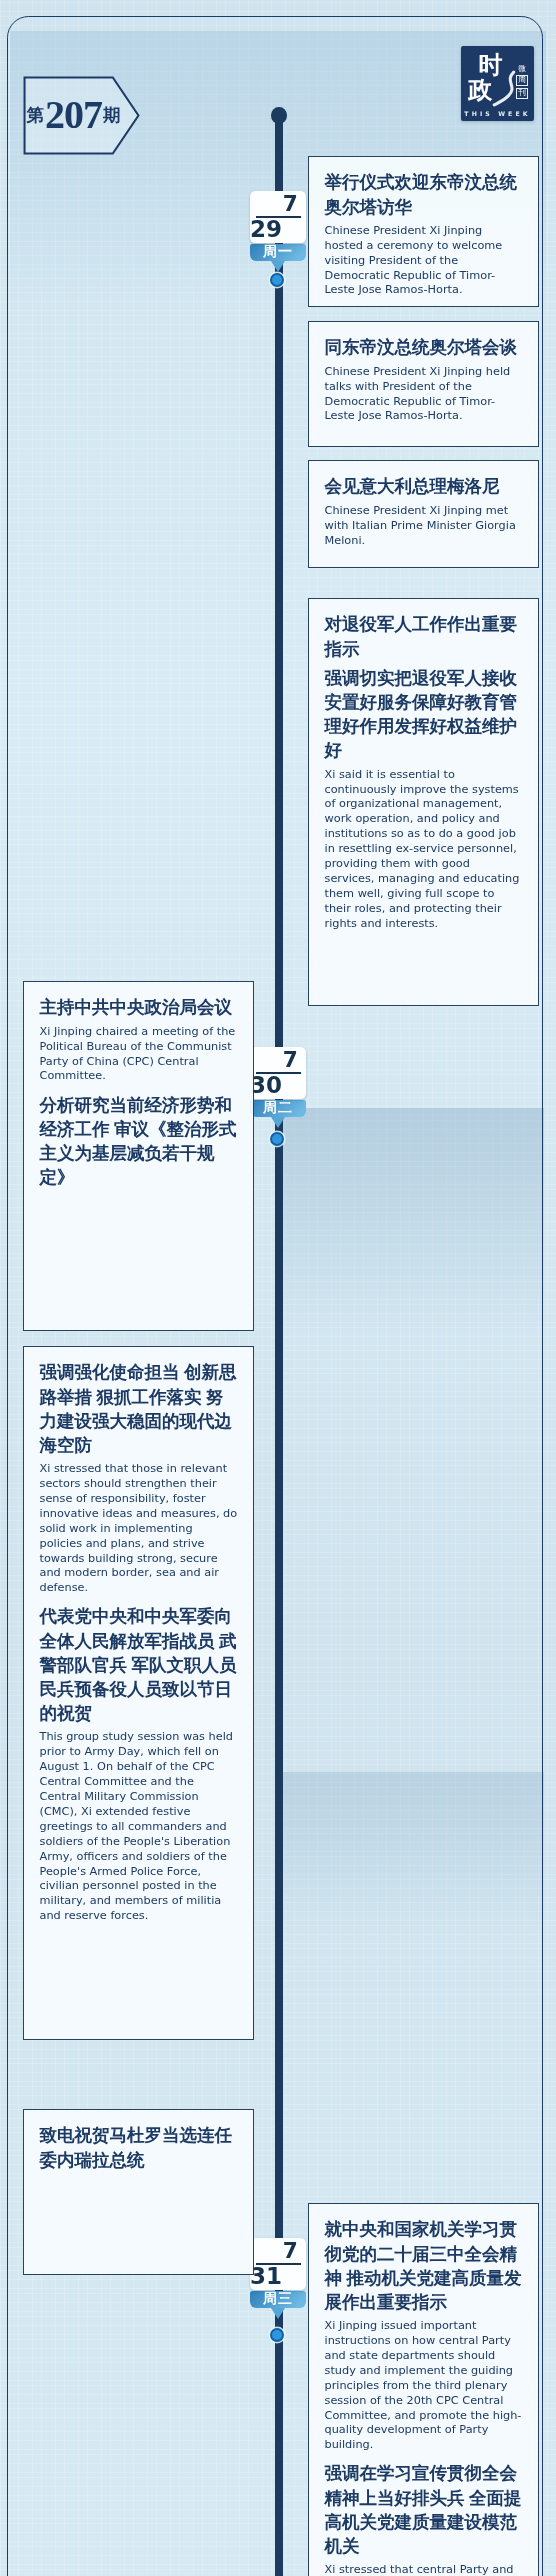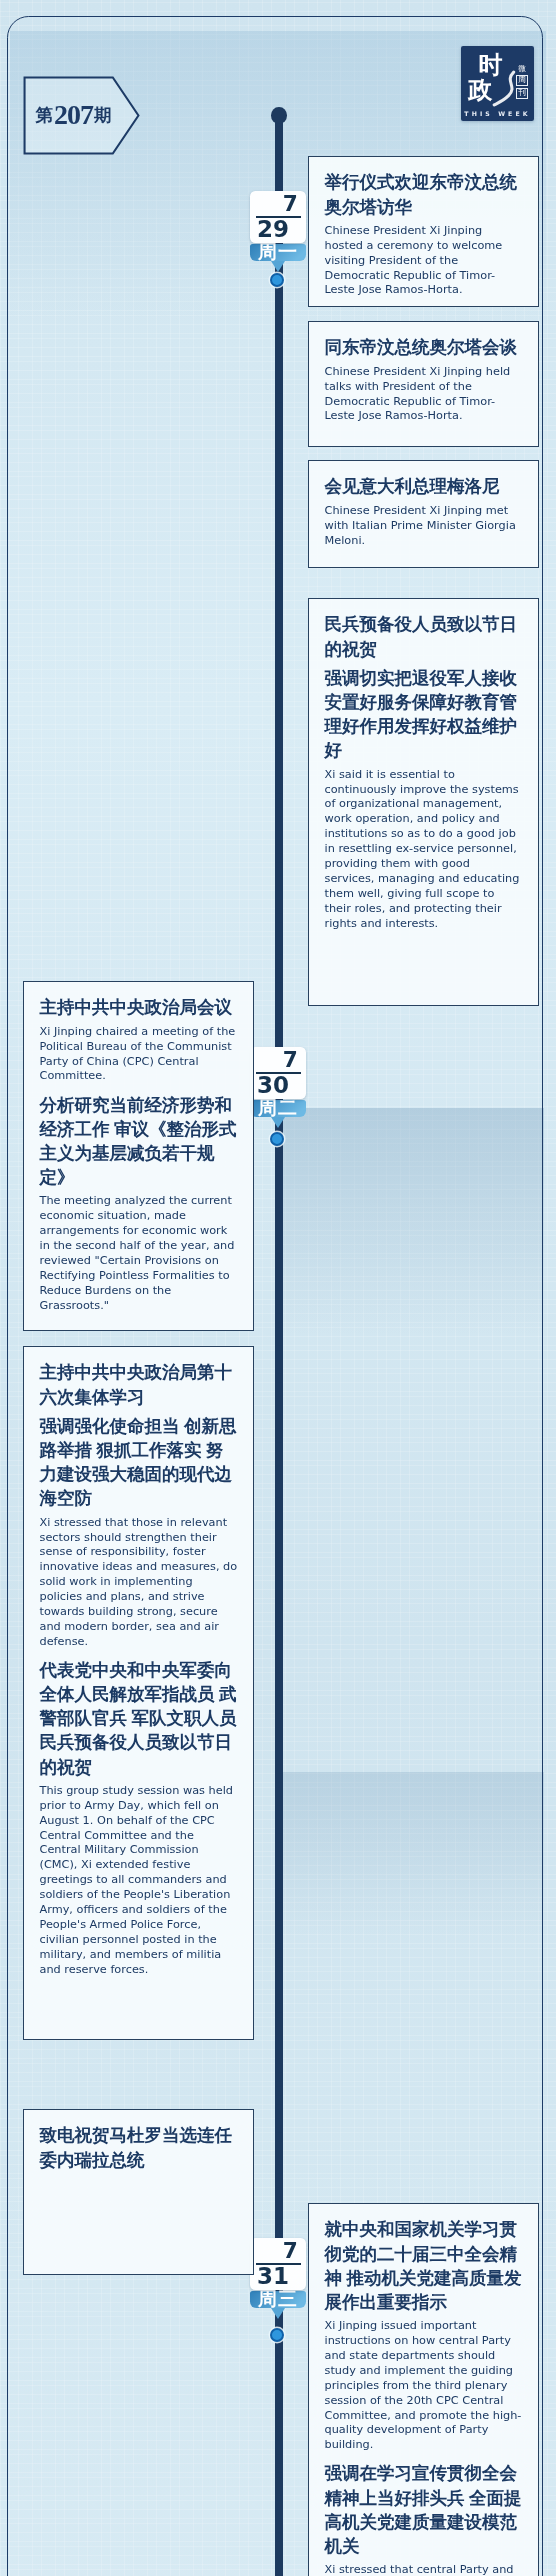--- a/index.html
+++ b/index.html
@@ -12,21 +12,21 @@
   .patch{position:absolute;pointer-events:none;}
   .frame{position:absolute;left:7.2px;top:15.5px;width:534px;height:3889px;
          border:1px solid #1d3b66;border-radius:21.6px;pointer-events:none;}
 
   
   .issue-badge{position:absolute;left:23px;top:76px;width:117px;height:79px;}
   .issue-badge svg{position:absolute;inset:0;}
   .issue-text{position:absolute;left:0;top:0;width:101px;height:77px;display:flex;align-items:center;justify-content:center;
               color:#1d3b66;font-family:"Liberation Serif","DejaVu Serif",serif;font-weight:700;}
   .issue-text .pre,.issue-text .suf{font-size:17.5px;}
-  .issue-text .num{font-size:28px;letter-spacing:-1px;margin:16px 1px;}
+  .issue-text .num{font-size:40px;letter-spacing:-1px;margin:16px 1px;}
 
   
   .brand{position:absolute;left:461px;top:46px;width:73px;height:75px;background:#1d3a66;border-radius:2.1px;
          color:#fff;box-shadow:0 1px 3.1px rgba(20,50,90,.25);}
   .brand .m1{position:absolute;left:17.5px;top:3.1px;font-size:24px;font-family:"Liberation Serif","DejaVu Serif",serif;font-weight:700;}
   .brand .m2{position:absolute;left:7.2px;top:28px;font-size:24px;font-family:"Liberation Serif","DejaVu Serif",serif;font-weight:700;}
   .brand .swirl{position:absolute;left:30px;top:23px;}
   .brand .vert{position:absolute;right:6.2px;top:18.5px;display:flex;flex-direction:column;gap:2.1px;align-items:center;}
   .brand .vert span{font-size:7.7px;line-height:8.8px;}
   .brand .vert .boxed{border:0.5px solid #e8eef6;padding:0 1px;}
@@ -38,23 +38,23 @@
   .tstart{position:absolute;left:271px;top:107px;width:15.5px;height:16.5px;border-radius:50%;background:#1d3a5f;}
   .tdot{position:absolute;width:10.3px;height:10.3px;border-radius:50%;background:#2e96dd;border:2.6px solid #1061a8;
         box-shadow:0 0 0 1.5px rgba(235,247,253,.85);}
 
   
   .marker{position:absolute;left:250px;width:56px;display:flex;flex-direction:column;align-items:center;}
   .date-card{width:56px;height:52px;background:#fdfeff;border-radius:5.2px;box-shadow:0 1px 2.6px rgba(30,60,95,.28);
              position:relative;color:#16334f;font-weight:700;}
   .date-card .mon{position:absolute;right:8.2px;top:1px;font-size:21.6px;line-height:23px;}
   .date-card .dline{position:absolute;left:6.2px;right:5.2px;top:25px;height:2.1px;background:#16334f;}
-  .date-card .day{position:absolute;right:17px;top:26px;font-size:23px;line-height:25px;}
+  .date-card .day{position:absolute;right:24px;top:26px;font-size:23px;line-height:25px;}
   .weekday{width:56px;height:17.5px;margin-top:0.5px;border-radius:2.6px 2.6px 6.2px 6.2px;
-           background:linear-gradient(135deg,#2e7fb8,#6db9e4 85%);color:#fff;font-size:19px;font-weight:700;
+           background:linear-gradient(135deg,#2e7fb8,#6db9e4 85%);color:#fff;font-size:14px;font-weight:700;
            display:flex;align-items:center;justify-content:center;letter-spacing:1px;}
   .pointer{width:0;height:0;border-left:7.2px solid transparent;border-right:7.2px solid transparent;
            border-top:11.3px solid #55a5d6;margin-top:-0.5px;}
 
   
   .card{position:absolute;width:231px;background:rgba(246,251,253,.95);border:1px solid #27415f;
         box-sizing:border-box;padding:13.4px 15.5px;overflow:hidden;}
   .card.right{left:308px;}
   .card.left{left:23px;}
   .card .zh{margin:0 0 5.2px 0;color:#1c3a63;font-family:"Liberation Serif","DejaVu Serif",serif;
@@ -146,34 +146,32 @@
     <h3 class="zh">同东帝汶总统奥尔塔会谈</h3>
     <p class="en">Chinese President Xi Jinping held talks with President of the Democratic Republic of Timor-Leste Jose Ramos-Horta.</p>
   </section>
 
   <section class="card right" style="top:460px;height:108px;">
     <h3 class="zh">会见意大利总理梅洛尼</h3>
     <p class="en">Chinese President Xi Jinping met with Italian Prime Minister Giorgia Meloni.</p>
   </section>
 
   <section class="card right" style="top:598px;height:408px;">
-    <h3 class="zh">民兵预备役人员致以节日的祝贺</h3>
+    <h3 class="zh">对退役军人工作作出重要指示</h3>
     <h3 class="zh">强调切实把退役军人接收安置好服务保障好教育管理好作用发挥好权益维护好</h3>
     <p class="en">Xi said it is essential to continuously improve the systems of organizational management, work operation, and policy and institutions so as to do a good job in resettling ex-service personnel, providing them with good services, managing and educating them well, giving full scope to their roles, and protecting their rights and interests.</p>
   </section>
 
   <section class="card left" style="top:981px;height:350px;">
     <h3 class="zh">主持中共中央政治局会议</h3>
     <p class="en">Xi Jinping chaired a meeting of the Political Bureau of the Communist Party of China (CPC) Central Committee.</p>
     <h3 class="zh">分析研究当前经济形势和经济工作 审议《整治形式主义为基层减负若干规定》</h3>
-    <p class="en">The meeting analyzed the current economic situation, made arrangements for economic work in the second half of the year, and reviewed "Certain Provisions on Rectifying Pointless Formalities to Reduce Burdens on the Grassroots."</p>
   </section>
 
   <section class="card left" style="top:1346px;height:694px;">
-    <h3 class="zh">主持中共中央政治局第十六次集体学习</h3>
     <h3 class="zh">强调强化使命担当 创新思路举措 狠抓工作落实 努力建设强大稳固的现代边海空防</h3>
     <p class="en">Xi stressed that those in relevant sectors should strengthen their sense of responsibility, foster innovative ideas and measures, do solid work in implementing policies and plans, and strive towards building strong, secure and modern border, sea and air defense.</p>
     <h3 class="zh">代表党中央和中央军委向全体人民解放军指战员 武警部队官兵 军队文职人员 民兵预备役人员致以节日的祝贺</h3>
     <p class="en">This group study session was held prior to Army Day, which fell on August 1. On behalf of the CPC Central Committee and the Central Military Commission (CMC), Xi extended festive greetings to all commanders and soldiers of the People's Liberation Army, officers and soldiers of the People's Armed Police Force, civilian personnel posted in the military, and members of militia and reserve forces.</p>
   </section>
 
   <section class="card left" style="top:2109px;height:166px;">
     <h3 class="zh">致电祝贺马杜罗当选连任委内瑞拉总统</h3>
   </section>
 

